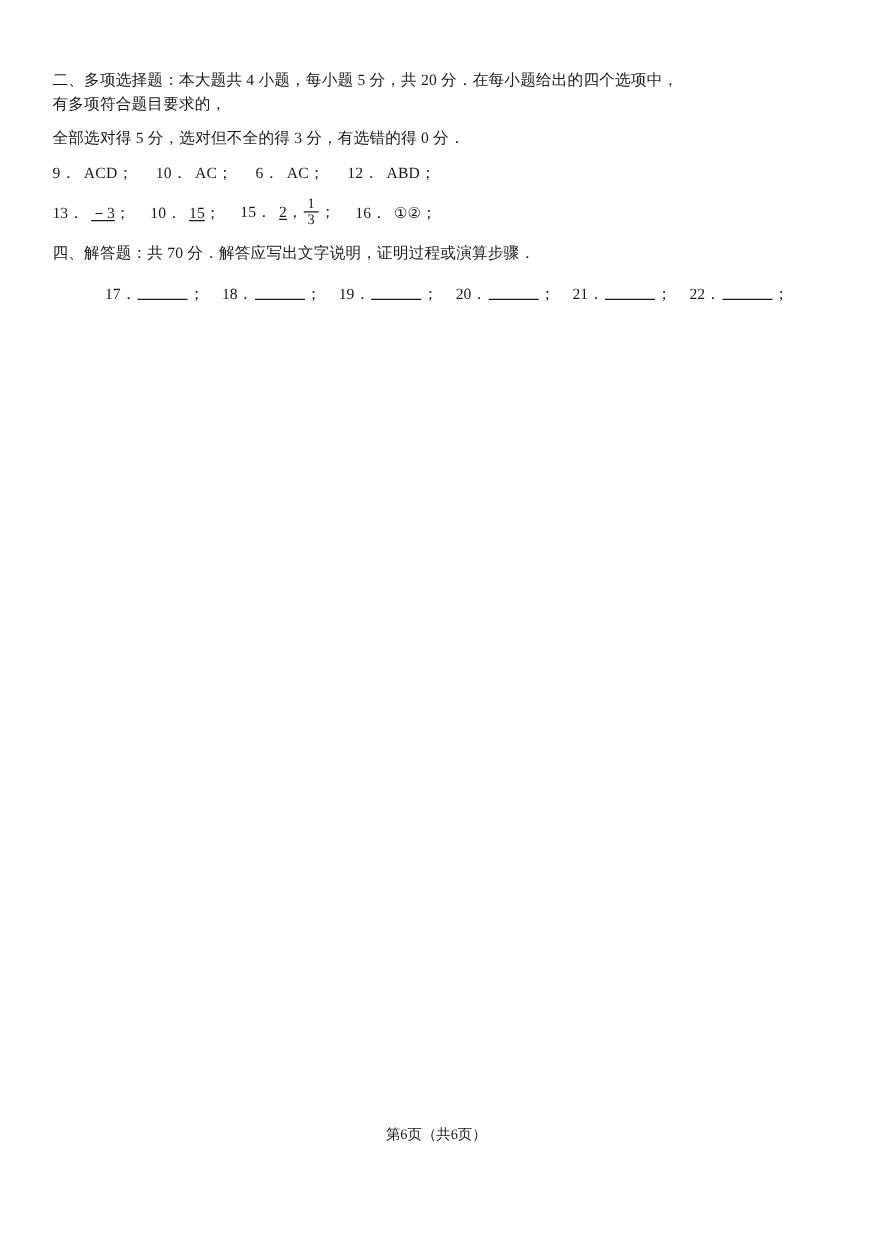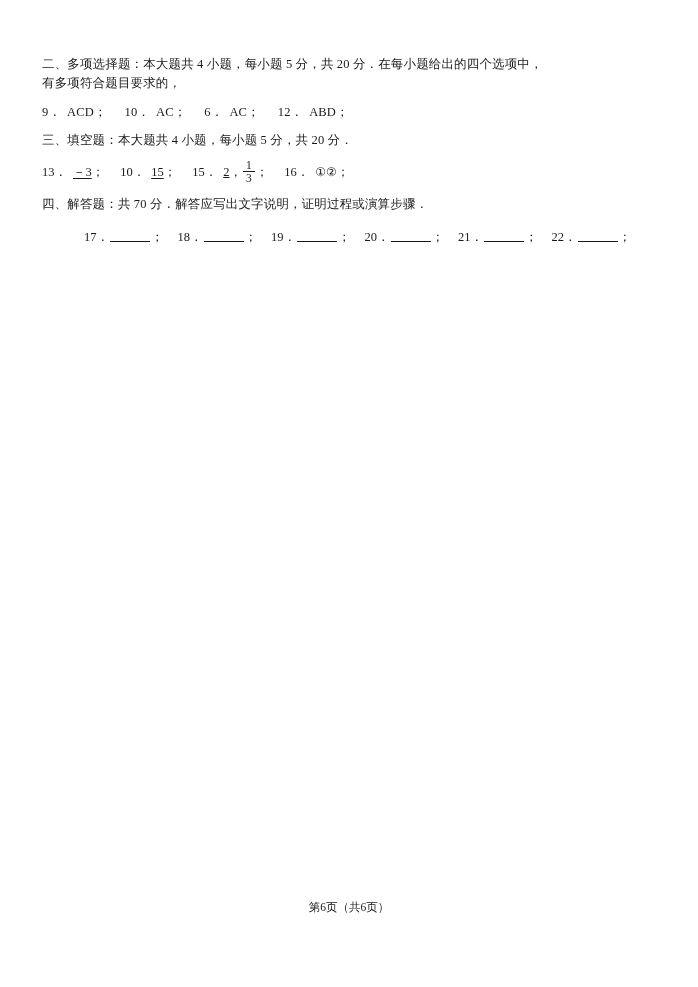--- a/index.html
+++ b/index.html
@@ -119,27 +119,27 @@
     display: inline-block;
   }
 </style>
 </head>
 <body>
 
 <div class="page">
 
   <div class="para-block">
     <div class="line">二、多项选择题：本大题共 4 小题，每小题 5 分，共 20 分．在每小题给出的四个选项中，有多项符合题目要求的，</div>
+    <div class="line">全部选对得 5 分，选对但不全的得 3 分，有选错的得 0 分．</div>
   </div>
 
   <div class="line answers-row">
     <span class="ans-item"><span>9．</span><span class="gap-sm"></span><span>ACD；</span></span><span class="ans-item"><span>10．</span><span class="gap-sm"></span><span>AC；</span></span><span class="ans-item"><span>6．</span><span class="gap-sm"></span><span>AC；</span></span><span class="ans-item"><span>12．</span><span class="gap-sm"></span><span>ABD；</span></span>
   </div>
 
-  <div class="line para-block">三、填空题：本大题共 4 小题，每小题 5 分，共 20 分．</div>
 
   <div class="fill-row">
     <span class="fill-item">
       <span>13．</span><span class="gap-sm"></span><span class="ul">－3</span><span>；</span>
     </span><span class="fill-item">
       <span>10．</span><span class="gap-sm"></span><span class="ul">15</span><span>；</span>
     </span><span class="fill-item">
       <span>15．</span><span class="gap-sm"></span><span class="ul">2</span><span>，</span><span class="frac"><span class="num">1</span><span class="den">3</span></span><span>；</span>
     </span><span class="fill-item">
       <span>16．</span><span class="gap-sm"></span><span class="circled">①②</span><span>；</span>

